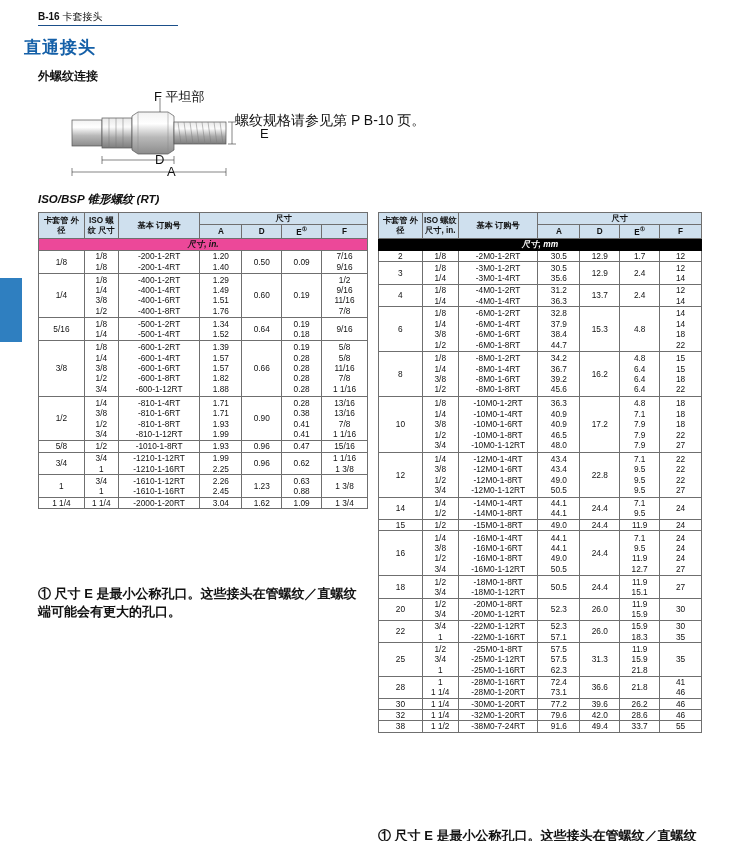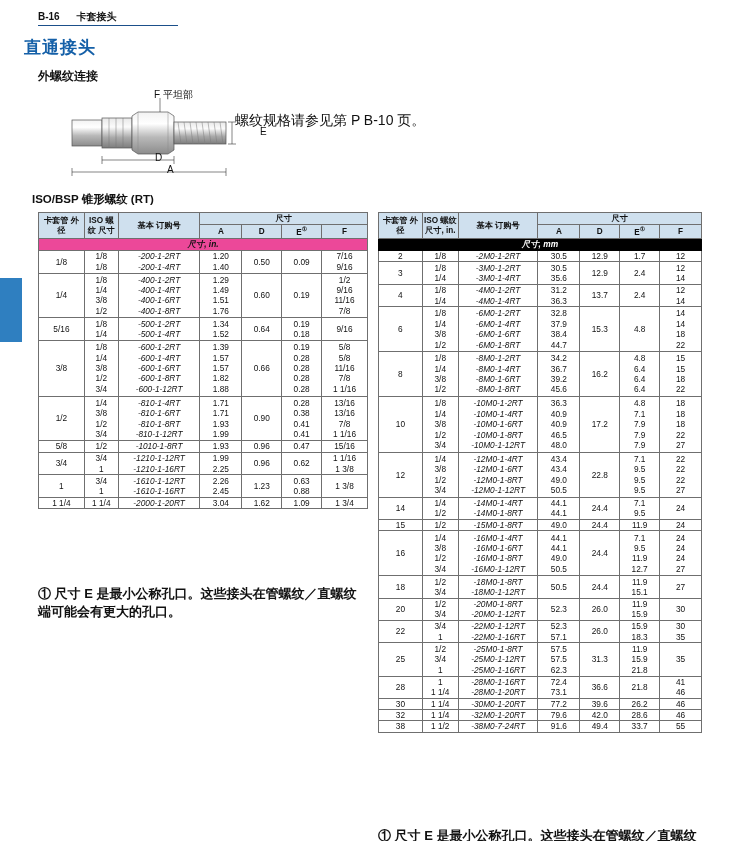--- a/index.html
+++ b/index.html
@@ -9,50 +9,50 @@
     background:#ffffff;
     font-family:"Liberation Sans", sans-serif;
     position:relative;
     color:#000;
   }
   .page { position:relative; width:740px; height:841px; overflow:hidden; }
 
   
   .hdr { position:absolute; top:10px; left:38px; font-size:10px; }
   .hdr .code { font-weight:bold; color:#111; }
-  .hdr .cn { font-weight:bold; margin-left:14px; color:#111; }
+  .hdr .cn { font-weight:normal; color:#111; }
   .hdr-rule { position:absolute; top:25px; left:38px; width:140px; height:1px; background:#1b4f8a; }
 
   .title1 { position:absolute; top:36px; left:24px; font-size:17px; font-weight:bold; color:#1560a8; letter-spacing:1px; }
   .title2 { position:absolute; top:68px; left:38px; font-size:12px; font-weight:bold; color:#111; }
 
   
   .tab { position:absolute; left:0; top:278px; width:22px; height:64px; background:#2f7fc0; }
 
   
   .drawing { position:absolute; top:88px; left:60px; width:320px; height:95px; }
-  .dwg-label { position:absolute; font-size:10px; color:#111;padding-left:22px; }
+  .dwg-label { position:absolute; font-size:13px; color:#111;padding-left:22px; }
   .note-cn { position:absolute; top:112px; left:235px; font-size:14px; color:#111; }
 
-  .sect-title { position:absolute; top:192px; left:32px; font-size:11.5px; font-weight:bold; color:#111; }
+  .sect-title { position:absolute; top:192px; left:38px; font-size:11.5px; font-weight:bold; font-style:italic; color:#111; }
 
   
   table { border-collapse:collapse; font-size:8.3px; }
   table td, table th { border:1px solid #6f6f6f; padding:0; text-align:center; vertical-align:middle; color:#111; }
   .tbl { position:absolute; }
   #tbl-left { top:212px; left:38px; width:330px; }
   #tbl-right { top:212px; left:378px; width:324px; }
 
   .hd { background:#cfe0ee; font-weight:bold; font-size:8.2px; line-height:1.12; padding:1px 1px; }
   .unit-in { background:#ec4899; font-weight:bold; font-style:italic; font-size:8.4px; height:12px; }
   .unit-mm { background:#000; color:#fff; font-weight:bold; font-style:italic; font-size:8.4px; height:12px; }
   .unit-mm td { color:#fff; border-color:#000; }
 
   .cell { padding:0 2px; line-height:1.25; white-space:pre-line; font-size:8.3px; }
-  .ord { font-size:8.3px; letter-spacing:0; white-space:pre-line; line-height:1.25;font-style:italic; }
+  .ord { font-size:8.3px; letter-spacing:0; white-space:pre-line; line-height:1.25; }
   .sup { font-size:6px; vertical-align:super; }
 
   .footnote { position:absolute; font-size:13px; color:#111;font-weight:bold; }
   #fn-left { top:585px; left:38px; width:330px; }
   #fn-right { top:827px; left:378px; width:324px; }
 </style>
 </head>
 <body>
 
 <div class="page">

